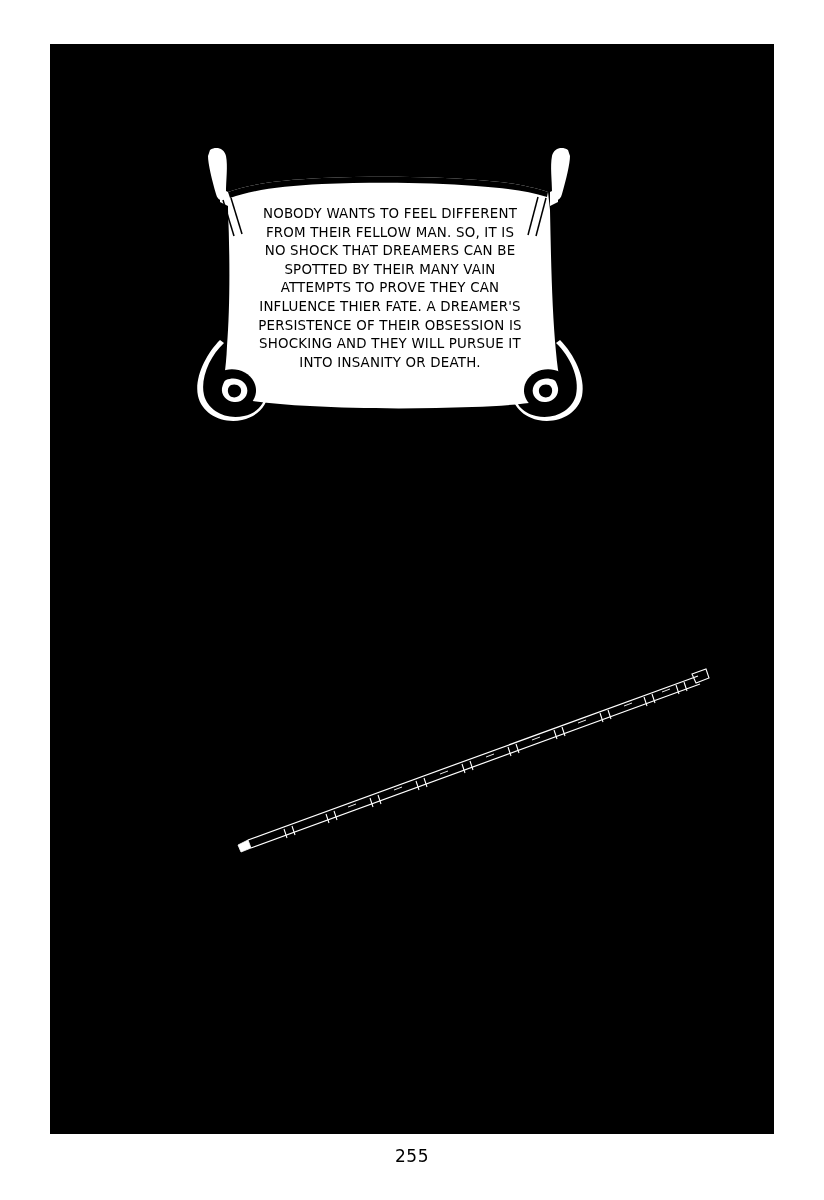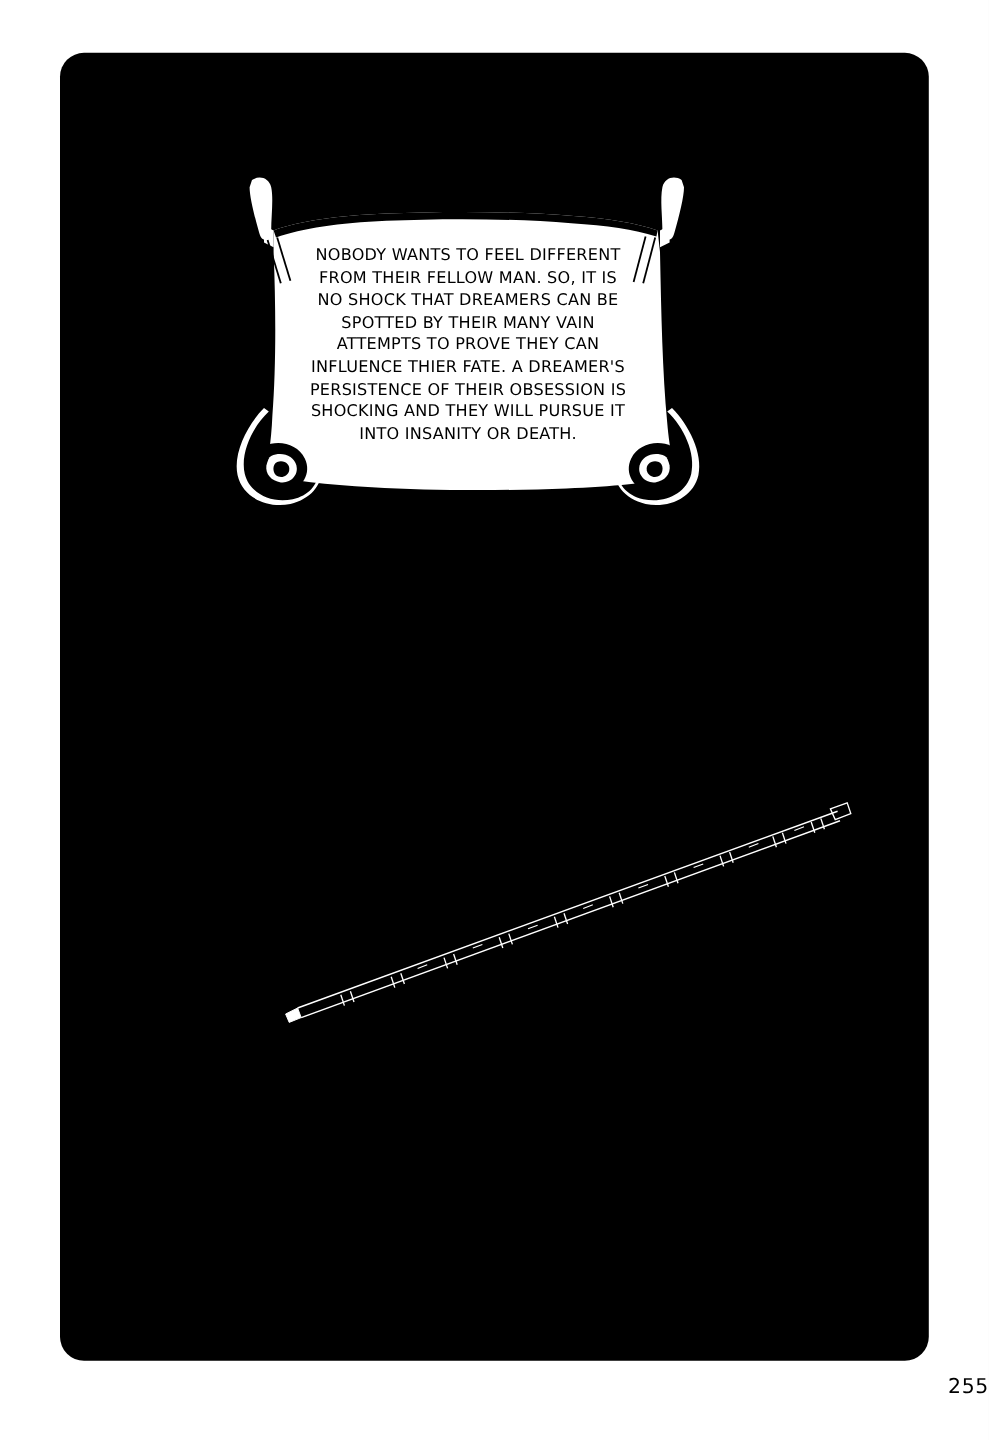--- a/index.html
+++ b/index.html
@@ -24,21 +24,20 @@
     background: #ffffff;
   }
 
   #panel {
     position: absolute;
     left: 50px;
     top: 44px;
     width: 724px;
     height: 1090px;
     background: #000000;
-    border-radius: 20px;
   }
 
   
   #scroll-wrap {
     position: absolute;
     left: 140px;
     top: 96px;
     width: 400px;
     height: 290px;
   }
@@ -70,21 +69,21 @@
     width: 490px;
     height: 220px;
   }
 
   
   #page-number {
     position: absolute;
     left: 0;
     top: 1146px;
     width: 824px;
-    text-align: right;
+    text-align: center;
     color: #000000;
     font-family: "DejaVu Sans", sans-serif;
     font-size: 17px;
     letter-spacing: 0.5px;
   }
 </style>
 </head>
 <body>
 
 <div id="page">

